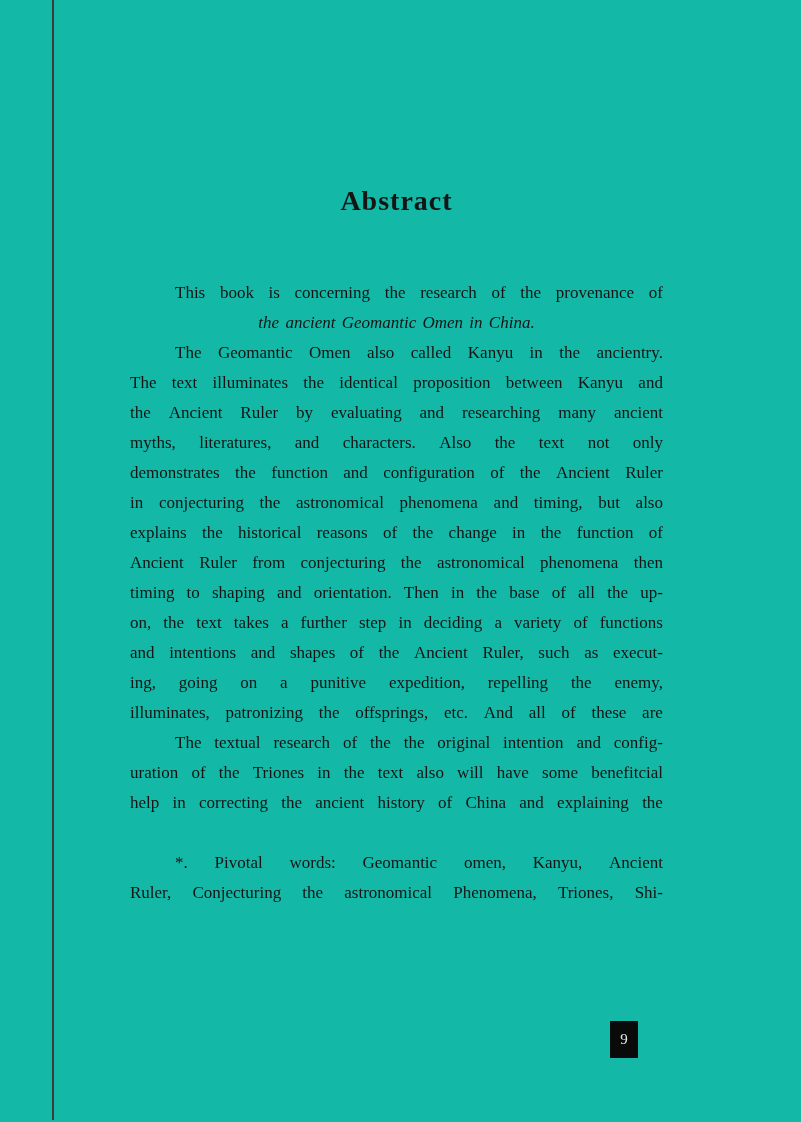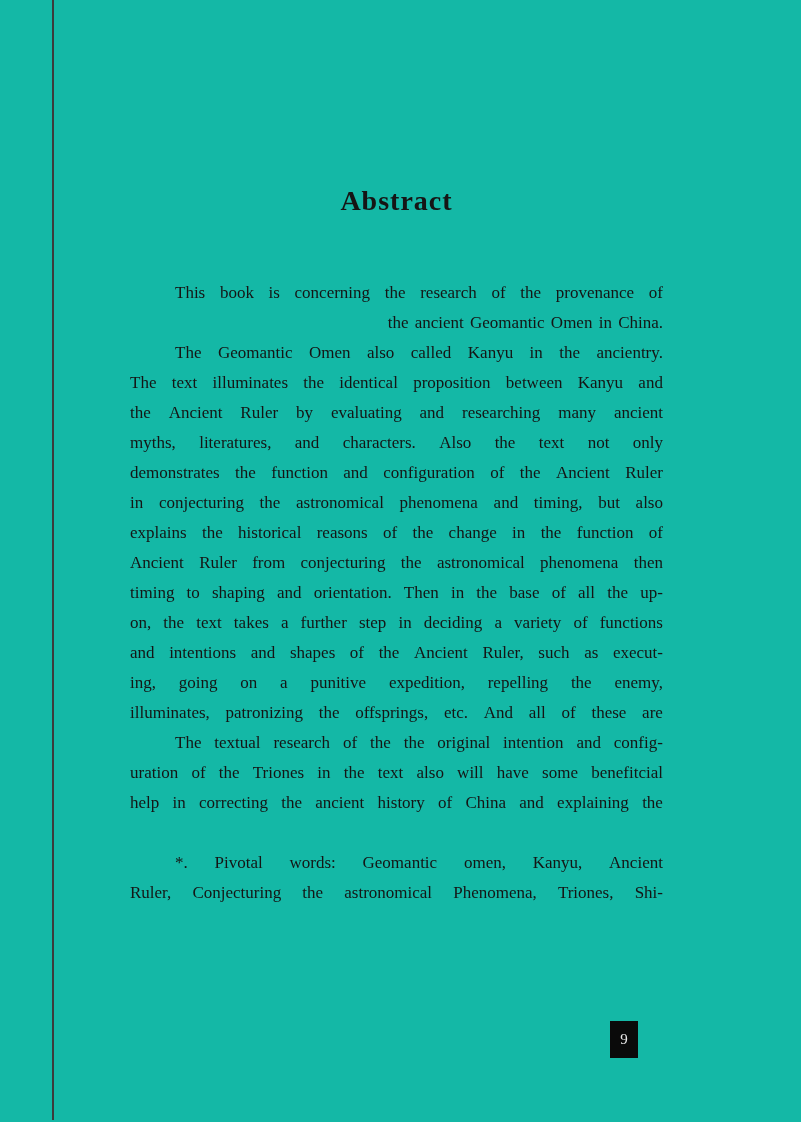--- a/index.html
+++ b/index.html
@@ -40,23 +40,24 @@
     font-size: 17px;
   }
   .line.just {
     display: flex;
     justify-content: space-between;
     gap: 10px;
     white-space: nowrap;
     font-family: Liberation Serif, serif;
   }
   .line.last {
-    text-align: right;
+    text-align: center;
     word-spacing: 2px;
     white-space: nowrap;
+    font-style: italic;
   }
   .line.indent { padding-left: 45px; }
   .line.spacer {  }
   .manji-glyph {
     display: inline-block;
     width: 16px;
     height: 16px;
     vertical-align: -2px;
     margin: 0 1px;
   }

